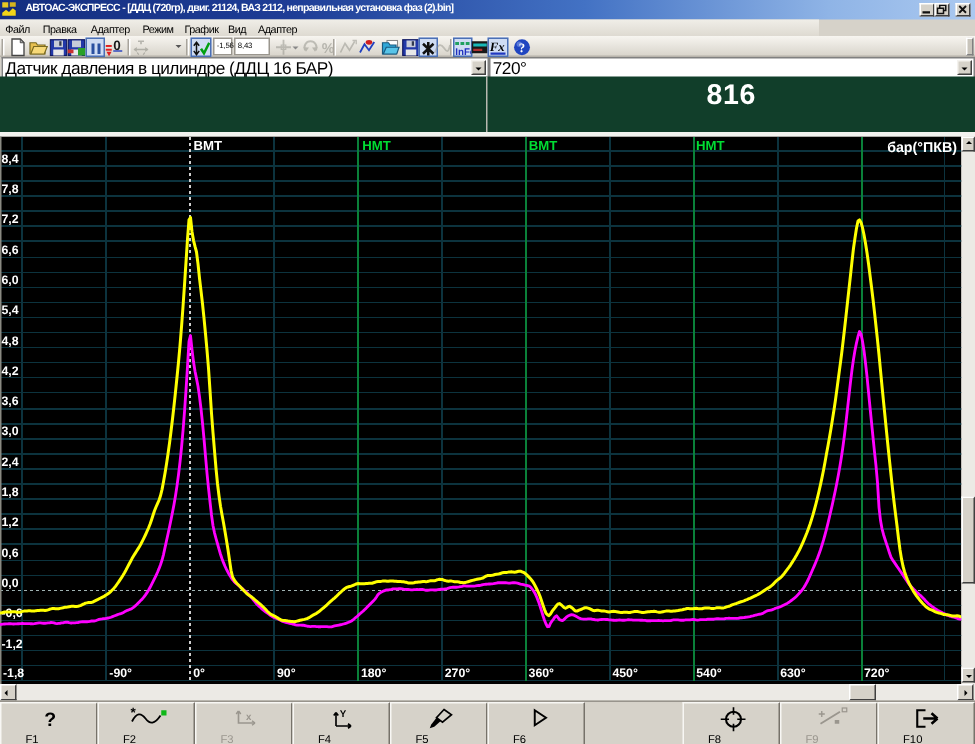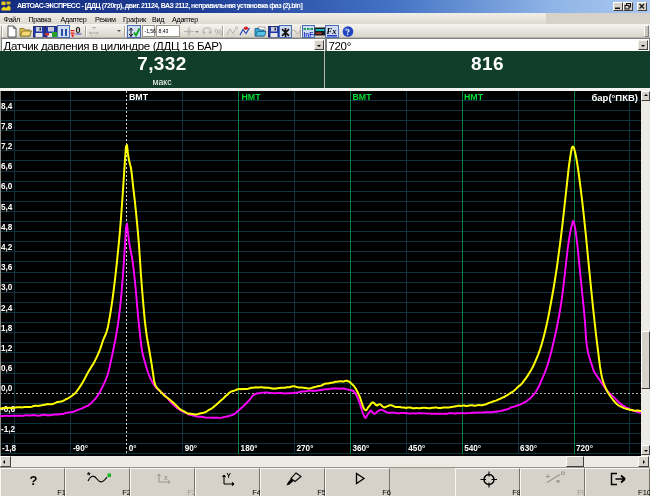--- a/index.html
+++ b/index.html
@@ -44,21 +44,21 @@
 .sbtn { position:absolute; width:9px; height:10px; background:#d6d2c9; border:1px solid #404040; border-top-color:#fff; border-left-color:#fff; }
 .arr { position:absolute; width:0; height:0; border:2.5px solid transparent; }
 #vthumb { position:absolute; left:0; top:240px; width:9px; height:58px; background:#d6d2c9; border:1px solid #404040; border-top-color:#fff; border-left-color:#fff; }
 
 #hsb { left:0; top:455.5px; width:650px; height:11px; background:#eceae5; }
 #hthumb { position:absolute; left:566px; top:0; width:18px; height:11px; background:#d6d2c9; border:1px solid #404040; border-top-color:#fff; border-left-color:#fff; }
 
 #fbar { left:0; top:466.5px; width:650px; height:29.5px; background:#d6d2c9; border-top:1px solid #98948c; }
 .fbtn { position:absolute; top:0; width:65px; height:28.5px; border-right:1px solid #76726a; border-left:1px solid #f8f7f4; border-top:1px solid #f8f7f4; }
 .ficon { position:absolute; left:0; top:2px; width:65px; height:16px; text-align:center; }
-.flab { position:absolute; left:0; top:19px; width:65px; text-align:right; font-size:7.5px; color:#000; }
+.flab { position:absolute; left:0; top:19px; width:65px; text-align:left; font-size:7.5px; color:#000;padding-left:16px; }
 .flab.dis { color:#9a968e; }
 </style></head>
 <body>
 
 <div class="abs" id="titlebar"></div>
 <svg class="abs" style="left:1px;top:1px" width="10" height="10">
     <rect width="10" height="10" fill="#10287a"></rect>
     <rect x="0.5" y="0.5" width="4" height="3.5" fill="#e8c822"></rect>
     <rect x="5.5" y="0.5" width="4" height="3" fill="#d4b41e"></rect>
     <path d="M0.5 7.5 L3 5.5 L5 7 L7.5 4.5 L9.5 6 L9.5 9.5 L0.5 9.5 Z" fill="#f2d418"></path>
@@ -218,24 +218,20 @@
       <span class="combo-txt">Датчик давления в цилиндре (ДДЦ 16 БАР)</span>
       <span class="combo-btn"></span>
     </div>
   <div class="combo" style="left:326px;width:324px">
       <span class="combo-txt">720°</span>
       <span class="combo-btn"></span>
     </div>
 </div>
 
 <div class="abs" id="greenpanel">
-  <div style="position:absolute;left:0;top:0;width:324px;height:37px">
-    <div class="bignum">7,332</div>
-      <div class="smalllab">макс</div>
-  </div>
   <div id="gdiv"></div>
   <div style="position:absolute;left:325px;top:0;width:325px;height:37px">
     <div class="bignum">816</div>
   </div>
 </div>
 <div class="abs" id="whiteline"></div>
 
 <div class="abs" id="graphwrap"><svg id="graph" width="641" height="365" viewBox="0 0 641 365">
 <rect x="0" y="0" width="641" height="365" fill="#000000"></rect>
 <line x1="0" y1="362.5" x2="641" y2="362.5" stroke="#0c333e" stroke-width="1" shape-rendering="crispEdges"></line>

